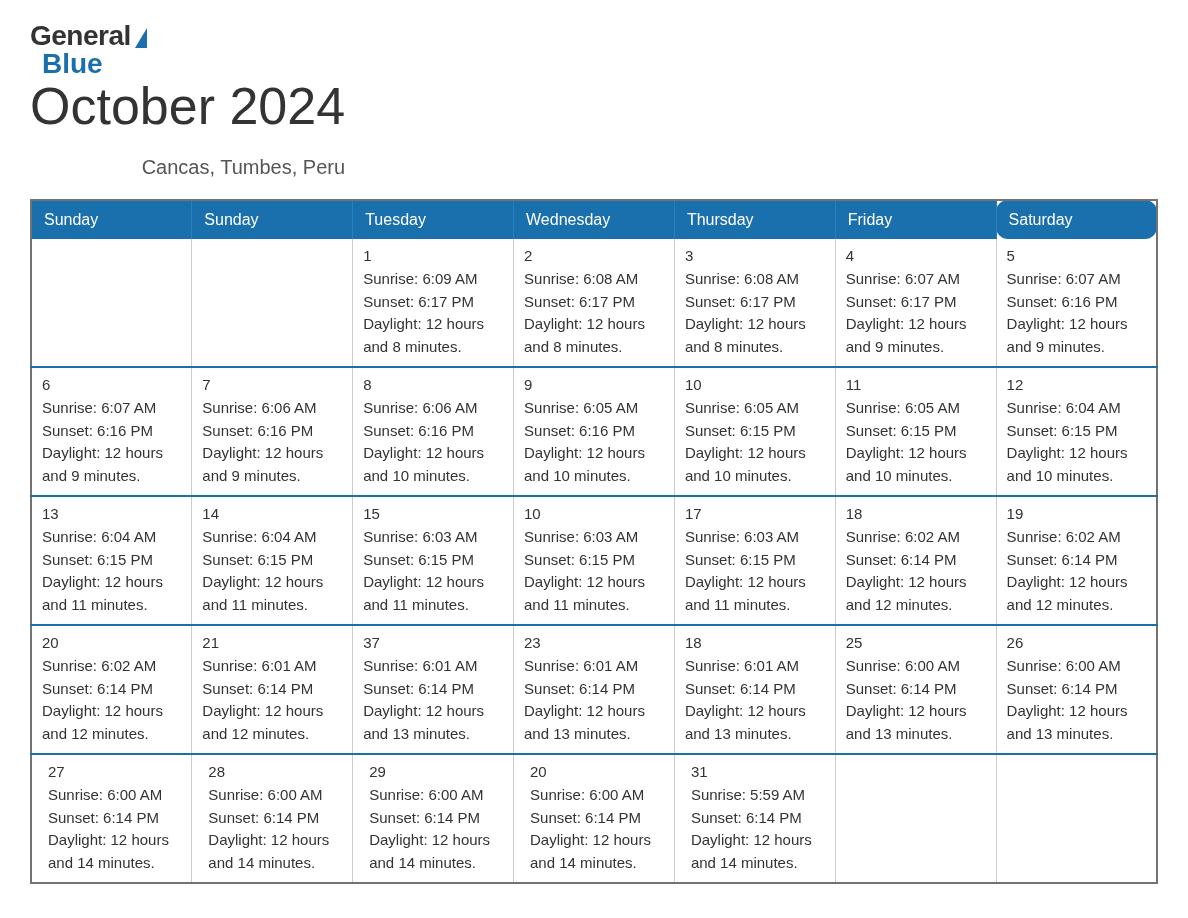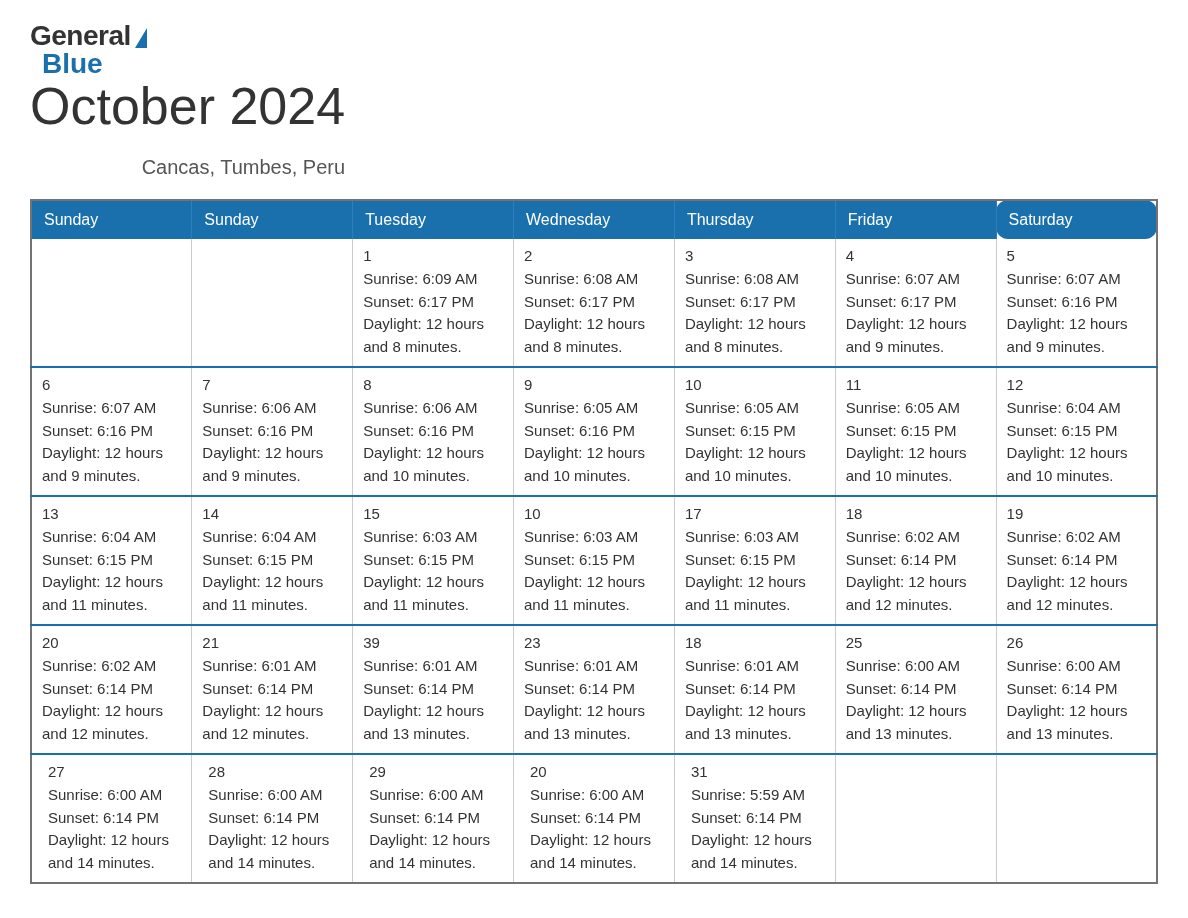--- a/index.html
+++ b/index.html
@@ -230,21 +230,21 @@
       <tr>
         <td>
           <span class="day-number">20</span>
           <div class="day-info">Sunrise: 6:02 AM<br>Sunset: 6:14 PM<br>Daylight: 12 hours and 12 minutes.</div>
         </td>
         <td>
           <span class="day-number">21</span>
           <div class="day-info">Sunrise: 6:01 AM<br>Sunset: 6:14 PM<br>Daylight: 12 hours and 12 minutes.</div>
         </td>
         <td>
-          <span class="day-number">39</span>
+          <span class="day-number">37</span>
           <div class="day-info">Sunrise: 6:01 AM<br>Sunset: 6:14 PM<br>Daylight: 12 hours and 13 minutes.</div>
         </td>
         <td>
           <span class="day-number">23</span>
           <div class="day-info">Sunrise: 6:01 AM<br>Sunset: 6:14 PM<br>Daylight: 12 hours and 13 minutes.</div>
         </td>
         <td>
           <span class="day-number">18</span>
           <div class="day-info">Sunrise: 6:01 AM<br>Sunset: 6:14 PM<br>Daylight: 12 hours and 13 minutes.</div>
         </td>

